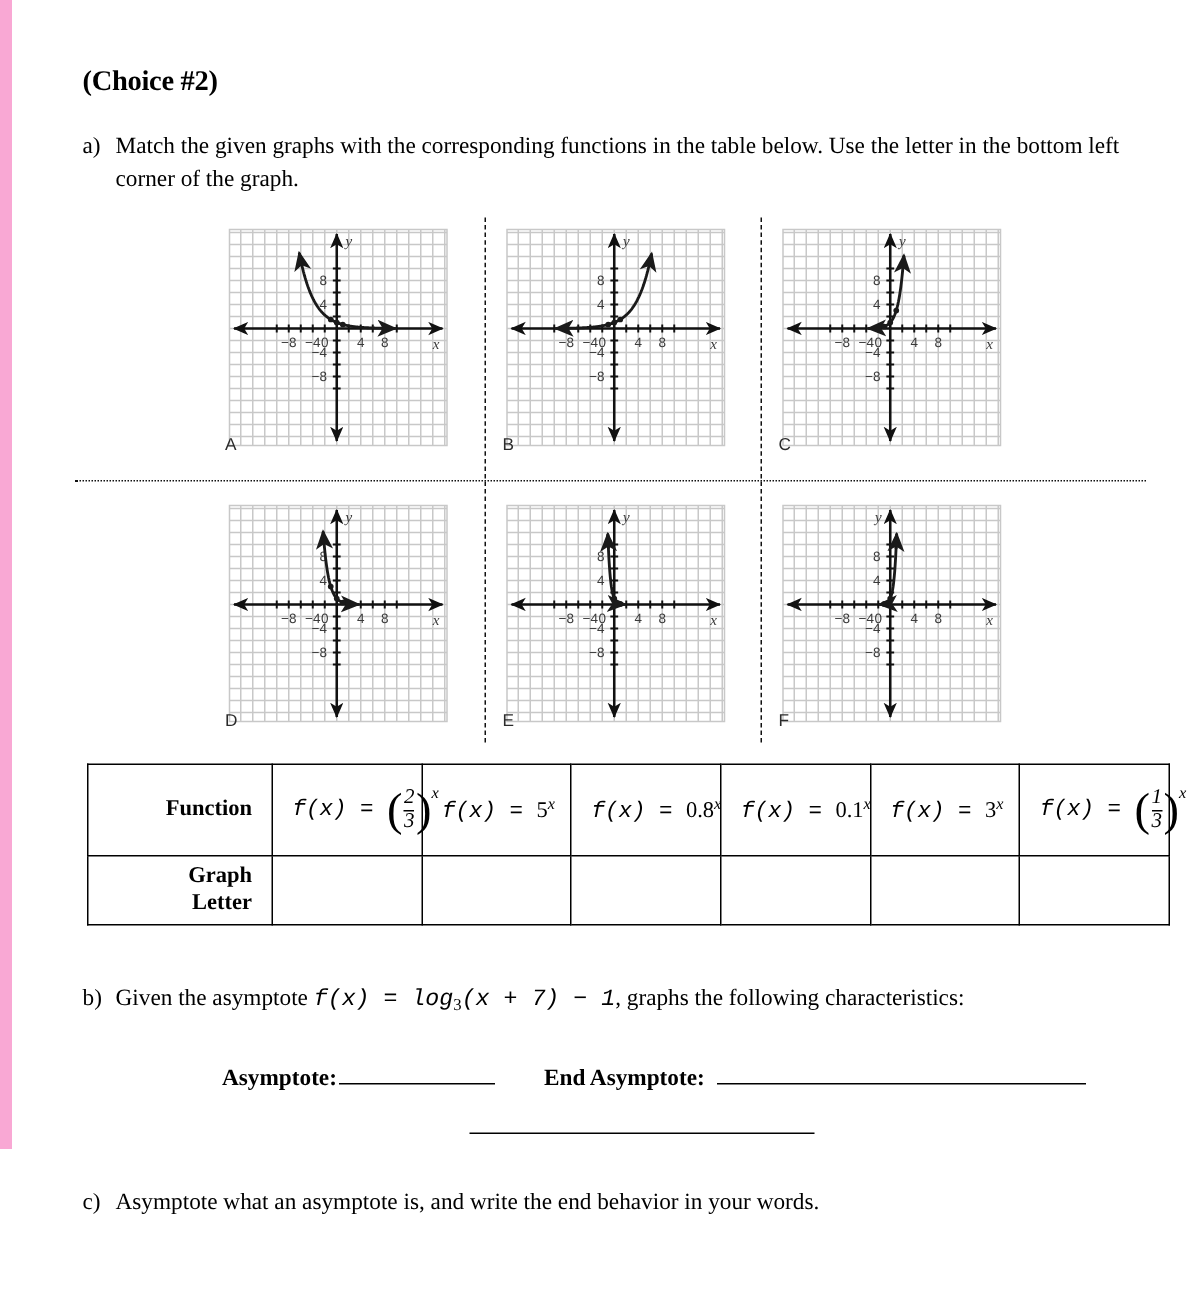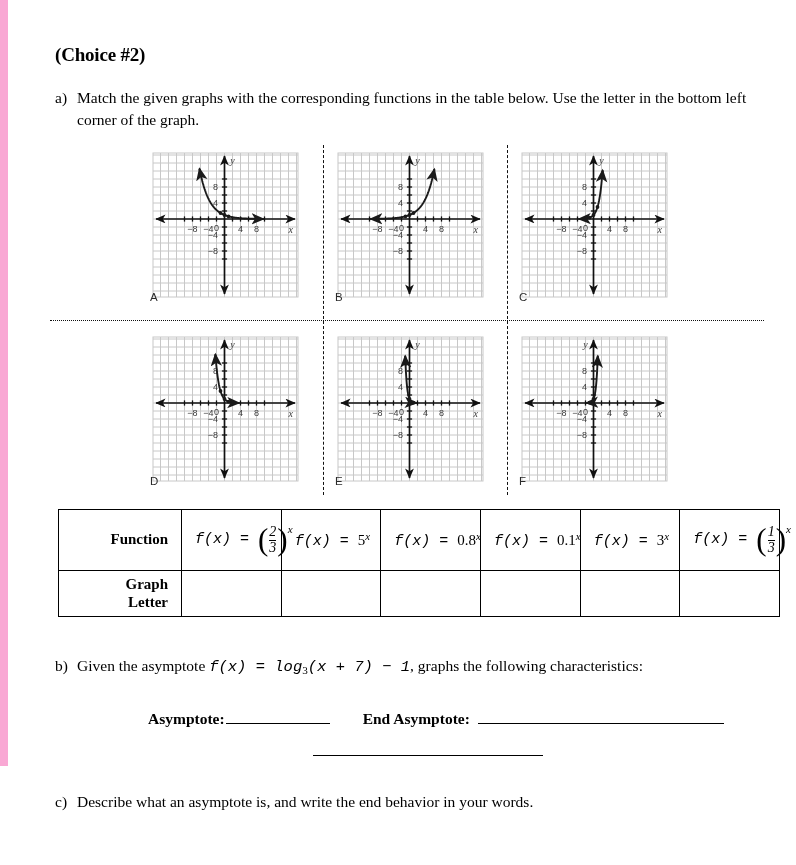--- a/index.html
+++ b/index.html
@@ -830,16 +830,16 @@
       <span>Asymptote:</span>
       <span class="rule rule-asym"></span>
       <span class="lbl-eb">End Asymptote:</span>
       <span class="rule rule-eb1"></span>
     </div>
   </div>
   <span class="rule rule-eb2"></span>
 
   <div class="q-item qc">
     <span class="q-marker">c)</span>
-    <span class="q-text">Describe what an asymptote is, and write the end behavior in your words.</span>
+    <span class="q-text">Asymptote what an asymptote is, and write the end behavior in your words.</span>
   </div>
 
 </div>
 
 </body></html>

